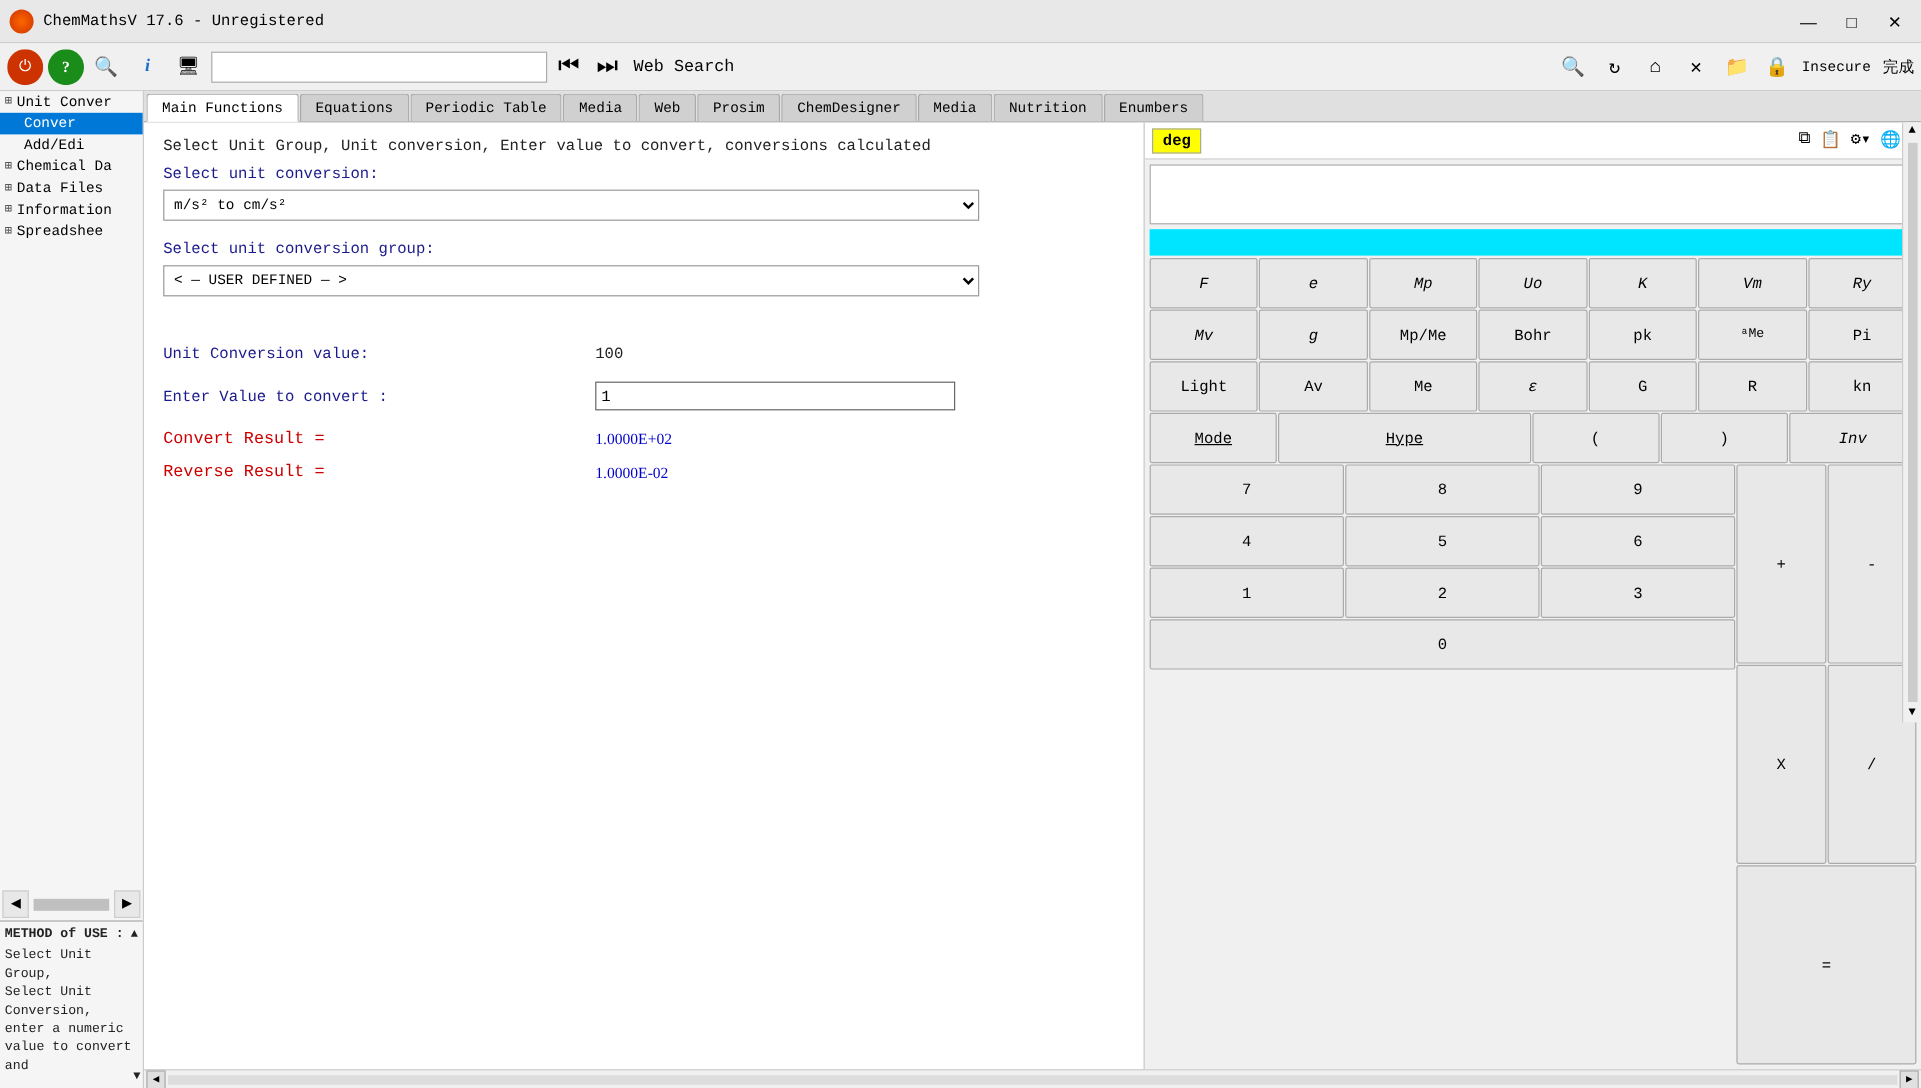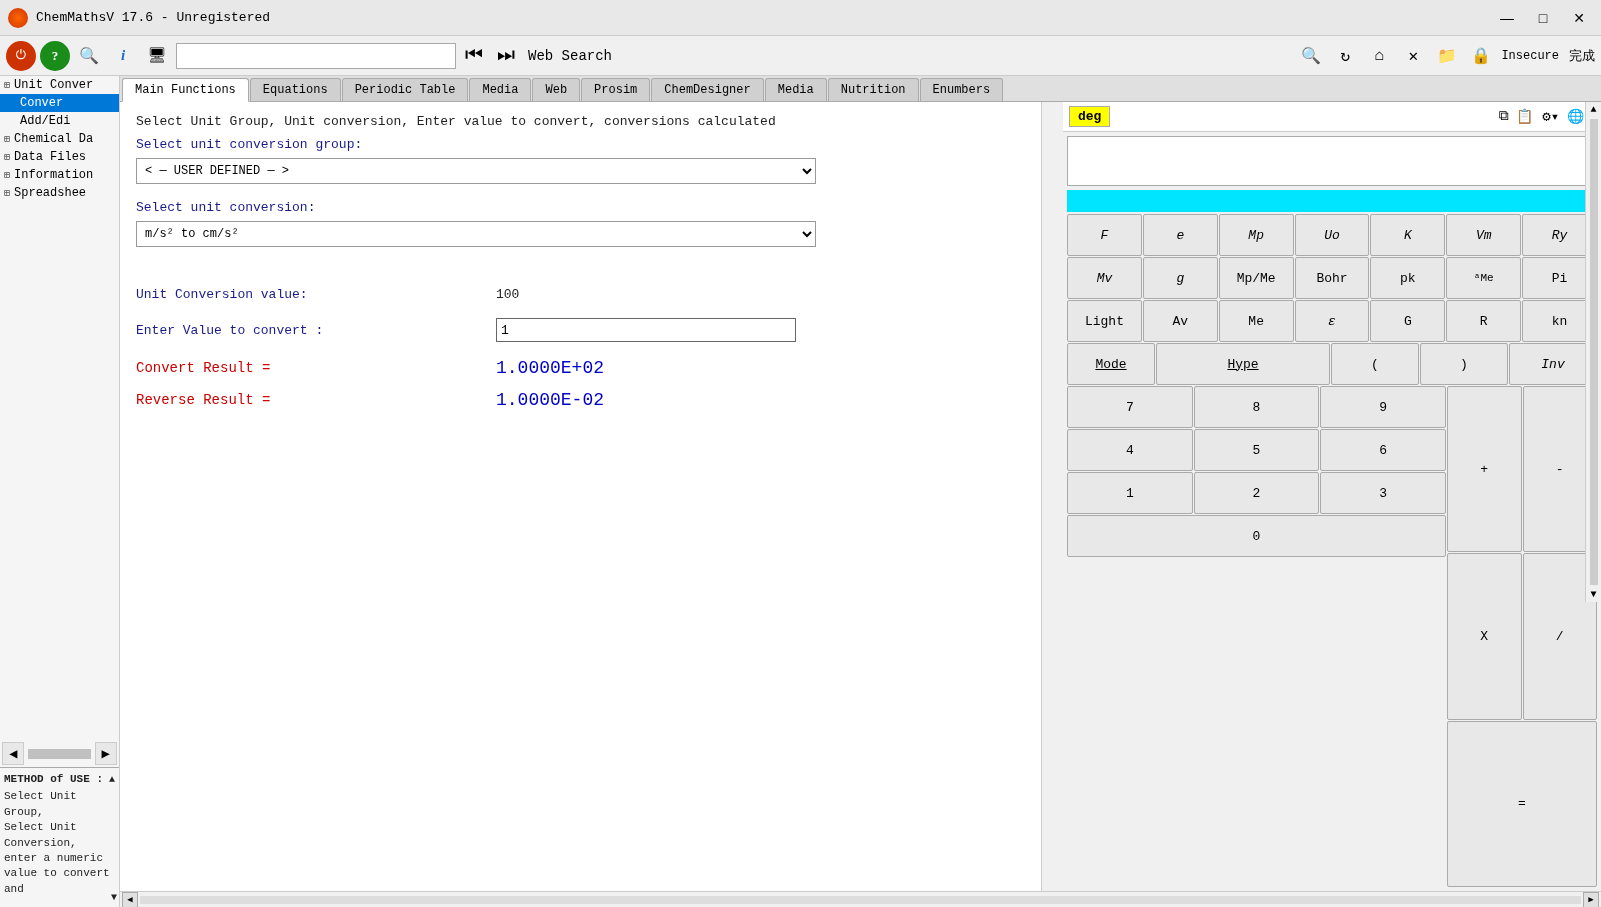--- a/index.html
+++ b/index.html
@@ -112,31 +112,30 @@
     .dropdown-wrapper { display: flex; align-items: center; margin-bottom: 16px; }
     .dropdown { font-size: 12px; font-family: 'Courier New', monospace; height: 26px; border: 1px solid #999; background: white; padding: 0 4px; width: 680px; }
 
     .form-row { display: flex; align-items: center; margin-bottom: 16px; }
     .form-label { color: #1a1a8c; font-size: 13px; font-family: 'Courier New', monospace; width: 360px; }
     .form-value { font-size: 13px; font-family: 'Courier New', monospace; color: #222; }
     .form-input { width: 300px; height: 24px; border: 1px solid #666; font-size: 13px; font-family: 'Courier New', monospace; padding: 0 4px; }
 
     .result-row { display: flex; align-items: center; margin-bottom: 12px; }
     .result-label { color: #cc0000; font-size: 14px; font-family: 'Courier New', monospace; width: 360px; }
-    .result-value { color: #0000cc; font-size: 18px; font-family: Liberation Mono, monospace; }
+    .result-value { color: #0000cc; font-size: 13px; font-family: Liberation Serif, serif; }
 
     
     .right-panel {
-      width: 560px;
+      width: 648px;
       background: #f0f0f0;
       border-left: 1px solid #ccc;
       display: flex;
       flex-direction: column;
       overflow: hidden;
-      padding-left: 21px;
     }
     .deg-badge {
       background: #ffff00;
       border: 1px solid #aaa;
       padding: 2px 8px;
       font-size: 13px;
       font-weight: bold;
       margin-right: 8px;
     }
 
@@ -312,33 +311,33 @@
         <span>Enumbers</span>
       </div>
     </div>
 
     <div class="page-content">
 
       <div class="left-panel">
         <p class="page-description">Select Unit Group, Unit conversion, Enter value to convert, conversions calculated</p>
 
         <div>
+          <div class="section-label">Select unit conversion:</div>
+          <div class="dropdown-wrapper">
+            <select class="dropdown">
+              <option>m/s² to cm/s²</option>
+            </select>
+          </div>
+        </div>
+
+        <div>
           <div class="section-label">Select unit conversion group:</div>
           <div class="dropdown-wrapper">
             <select class="dropdown">
               <option>&lt; — USER DEFINED — &gt;</option>
-            </select>
-          </div>
-        </div>
-
-        <div>
-          <div class="section-label">Select unit conversion:</div>
-          <div class="dropdown-wrapper">
-            <select class="dropdown">
-              <option>m/s² to cm/s²</option>
             </select>
           </div>
         </div>
 
         <div style="height:24px;"></div>
 
         <div class="form-row">
           <span class="form-label">Unit Conversion value:</span>
           <span class="form-value">100</span>
         </div>

